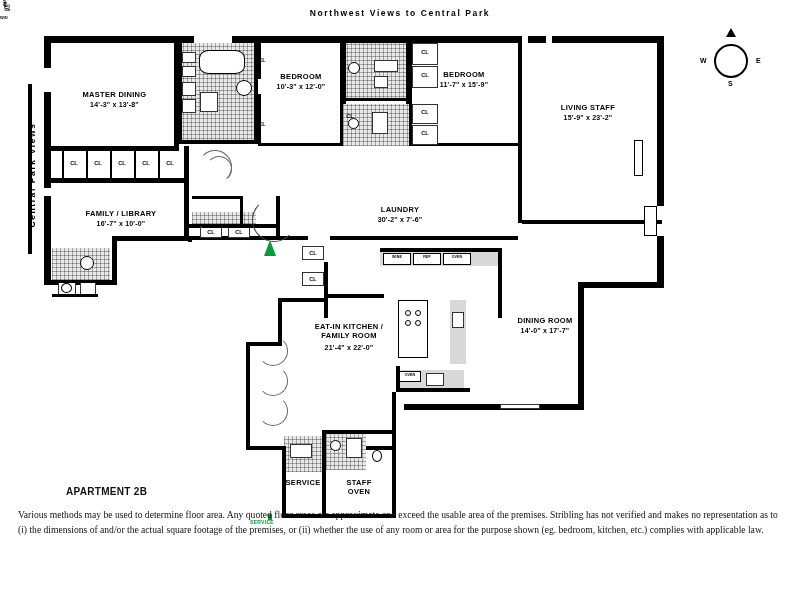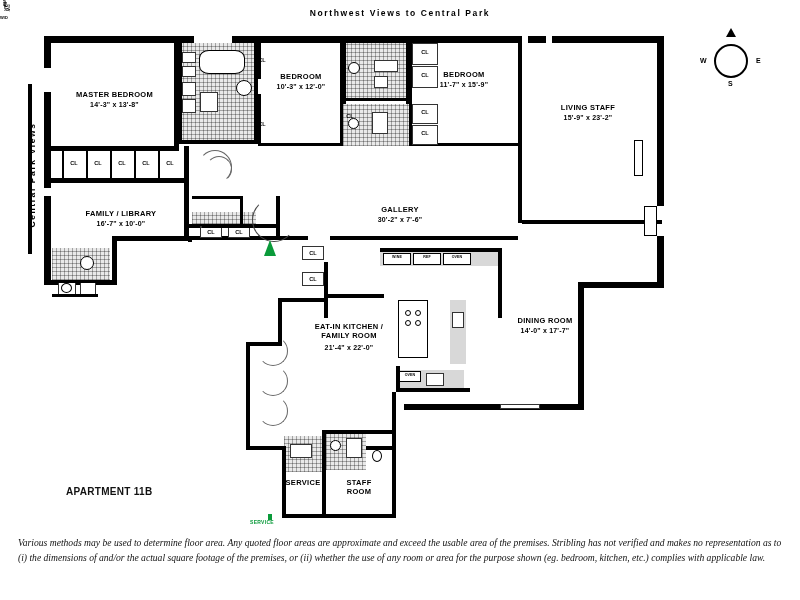--- a/index.html
+++ b/index.html
@@ -81,24 +81,23 @@
     left: 66px;
     top: 486px;
     font-size: 10px;
     font-weight: bold;
     letter-spacing: 0.3px;
     color: #111;
   }
   #disclaimer {
     position: absolute;
     left: 18px;
-    top: 536px;
+    top: 508px;
     width: 764px;
     font-family: "Liberation Serif", serif;
-    font-style: italic;
     font-size: 9.6px;
     line-height: 1.55;
     color: #111;
     text-align: left;
   }
   #top-caption {
     position: absolute;
     left: 0; top: 8px;
     width: 800px;
     text-align: center;
@@ -351,48 +350,48 @@
   <div class="door-arc" style="left:252px; top:198px; width:44px; height:44px; border-color:#444; border-width:0.9px; border-top-color:transparent; border-right-color:transparent;"></div>
 
   <div class="door-arc" style="left:198px; top:150px; width:34px; height:34px; border-color:#666; border-bottom-color:transparent; border-left-color:transparent;"></div>
   <div class="door-arc" style="left:206px; top:156px; width:26px; height:26px; border-color:#666; border-bottom-color:transparent; border-left-color:transparent;"></div>
   <div class="door-arc" style="left:258px; top:336px; width:30px; height:30px; border-color:#666; border-top-color:transparent; border-left-color:transparent;"></div>
   <div class="door-arc" style="left:258px; top:366px; width:30px; height:30px; border-color:#666; border-top-color:transparent; border-left-color:transparent;"></div>
   <div class="door-arc" style="left:258px; top:396px; width:30px; height:30px; border-color:#666; border-top-color:transparent; border-left-color:transparent;"></div>
 
   <div class="outline-thin" style="left:500px; top:404px; width:40px; height:5px; background:#fff;"></div>
 
-  <div class="lbl room-name" style="left:52px; top:90px; width:125px;">MASTER BEDROOM</div>
+  <div class="lbl room-name" style="left:52px; top:90px; width:125px;">MASTER DINING</div>
   <div class="lbl room-dim" style="left:52px; top:101px; width:125px;">14'-3" x 13'-8"</div>
 
   <div class="lbl room-name" style="left:258px; top:72px; width:86px;">BEDROOM</div>
   <div class="lbl room-dim" style="left:258px; top:83px; width:86px;">10'-3" x 12'-0"</div>
 
   <div class="lbl room-name" style="left:410px; top:70px; width:108px;">BEDROOM</div>
   <div class="lbl room-dim" style="left:410px; top:81px; width:108px;">11'-7" x 15'-9"</div>
 
   <div class="lbl room-name" style="left:528px; top:103px; width:120px;">LIVING STAFF</div>
   <div class="lbl room-dim" style="left:528px; top:114px; width:120px;">15'-9" x 23'-2"</div>
 
   <div class="lbl room-name" style="left:56px; top:209px; width:130px;">FAMILY / LIBRARY</div>
   <div class="lbl room-dim" style="left:56px; top:220px; width:130px;">16'-7" x 10'-0"</div>
 
-  <div class="lbl room-name" style="left:340px; top:205px; width:120px;">GALLERY</div>
+  <div class="lbl room-name" style="left:340px; top:205px; width:120px;">LAUNDRY</div>
   <div class="lbl room-dim" style="left:340px; top:216px; width:120px;">30'-2" x 7'-6"</div>
 
   <div class="lbl room-name" style="left:490px; top:316px; width:110px;">DINING ROOM</div>
   <div class="lbl room-dim" style="left:490px; top:327px; width:110px;">14'-0" x 17'-7"</div>
 
   <div class="lbl room-name" style="left:296px; top:322px; width:106px;">EAT-IN KITCHEN /
 FAMILY ROOM</div>
   <div class="lbl room-dim" style="left:296px; top:344px; width:106px;">21'-4" x 22'-0"</div>
 
   <div class="lbl room-name" style="left:272px; top:478px; width:62px;">SERVICE</div>
   <div class="lbl room-name" style="left:330px; top:478px; width:58px;">STAFF
-ROOM</div>
+OVEN</div>
 
   <div class="cl" style="left:62px; top:160px; width:24px;">CL</div>
   <div class="cl" style="left:86px; top:160px; width:24px;">CL</div>
   <div class="cl" style="left:110px; top:160px; width:24px;">CL</div>
   <div class="cl" style="left:134px; top:160px; width:24px;">CL</div>
   <div class="cl" style="left:158px; top:160px; width:24px;">CL</div>
   <div class="cl" style="left:255px; top:57px; width:14px;">CL</div>
   <div class="cl" style="left:255px; top:121px; width:14px;">CL</div>
   <div class="cl" style="left:343px; top:113px; width:14px;">CL</div>
   <div class="cl" style="left:414px; top:49px; width:22px;">CL</div>
@@ -401,16 +400,16 @@
   <div class="cl" style="left:414px; top:130px; width:22px;">CL</div>
   <div class="cl" style="left:201px; top:229px; width:20px;">CL</div>
   <div class="cl" style="left:229px; top:229px; width:20px;">CL</div>
   <div class="cl" style="left:303px; top:250px; width:20px;">CL</div>
   <div class="cl" style="left:303px; top:276px; width:20px;">CL</div>
 
   <div id="green-arrow"></div>
   <div id="service-label">SERVICE</div>
   <div class="wall" style="left:268px; top:514px; width:4px; height:6px; background:#0a9a3a;"></div>
 
-  <div id="title-apt">APARTMENT 11B</div>
+  <div id="title-apt">APARTMENT 2B</div>
   <div id="disclaimer">Various methods may be used to determine floor area. Any quoted floor areas are approximate and exceed the usable area of the premises. Stribling has not verified and makes no representation as to (i) the dimensions of and/or the actual square footage of the premises, or (ii) whether the use of any room or area for the purpose shown (eg. bedroom, kitchen, etc.) complies with applicable law.</div>
 
 </div>
 
 </body></html>

